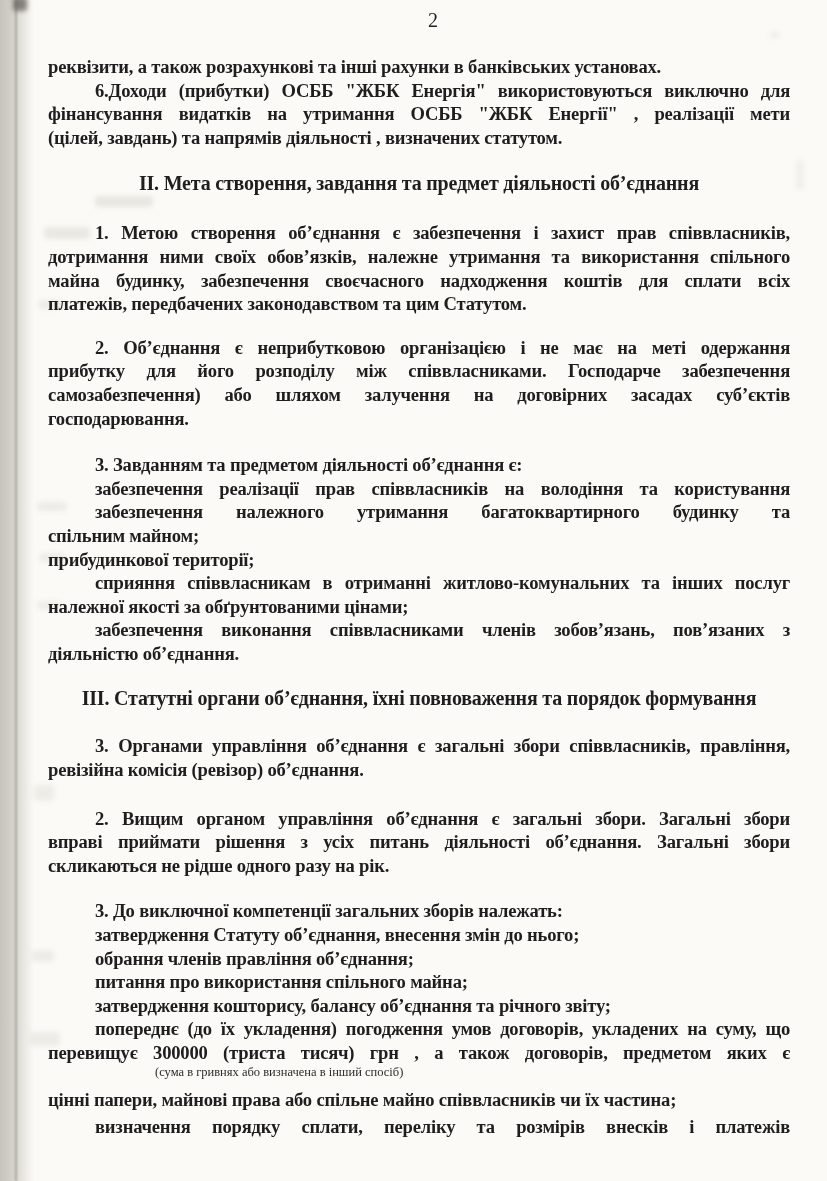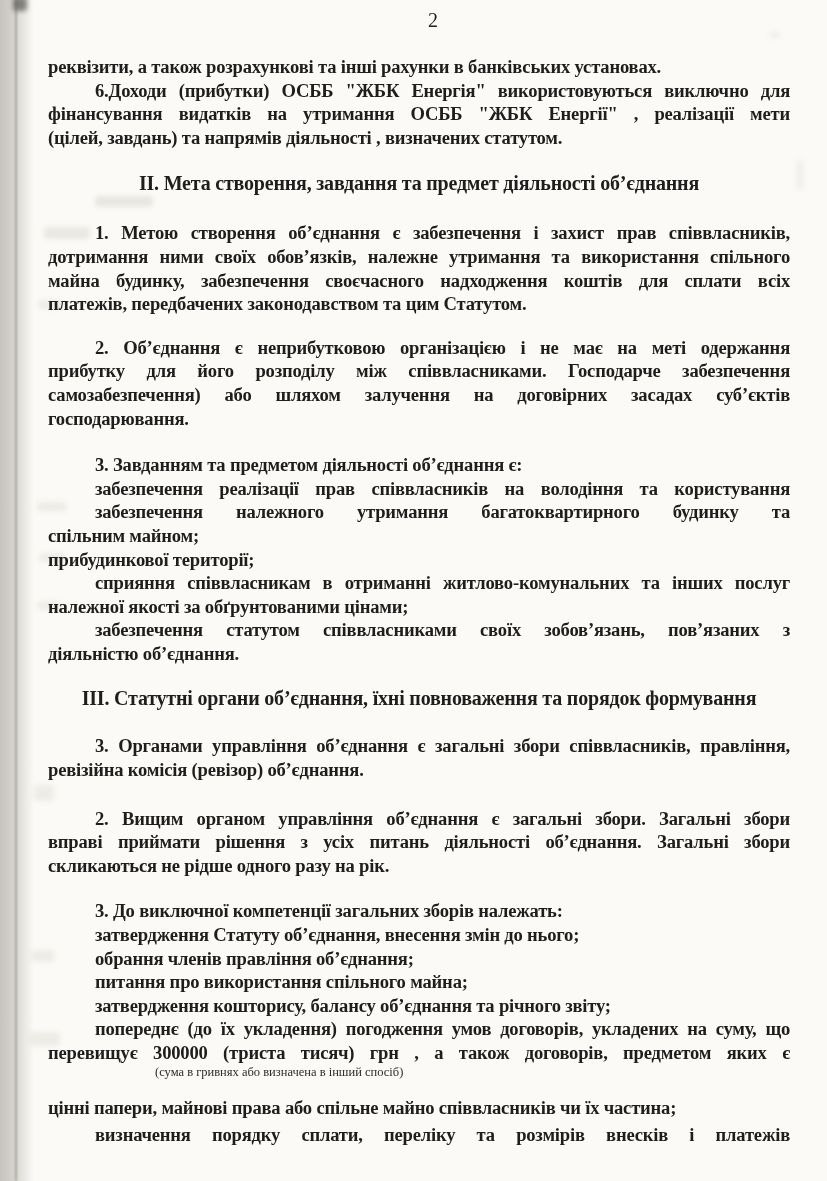--- a/index.html
+++ b/index.html
@@ -39,21 +39,21 @@
     font-weight:bold;
   }
   .line.indent{text-indent:47px;}
   .line.justify{text-align:justify;text-align-last:justify;}
   .heading{
     font-weight:bold;font-size:20px;line-height:26px;text-align:center;
     white-space:nowrap;letter-spacing:-0.2px;
   }
   .note{
     font-size:12.5px;line-height:15px;padding-left:107px;color:#2c2c2c;
-    margin-bottom:16px;letter-spacing:0;
+    margin-bottom:8px;letter-spacing:0;
   }
   .spacer{width:100%;}
 </style>
 </head>
 <body>
 
 <div class="edge-shade"></div>
 <div class="edge-line"></div>
 <div class="corner-smudge"></div>
 <div class="artifact" style="left:95px;top:196px;width:58px;height:11px;opacity:.20"></div>
@@ -89,21 +89,21 @@
       <div class="line justify">самозабезпечення) або шляхом залучення на договірних засадах суб’єктів</div>
       <div class="line">господарювання.</div>
       <div class="spacer" style="height: 23px;"></div>
       <div class="line indent">3. Завданням та предметом діяльності об’єднання є:</div>
       <div class="line indent justify">забезпечення реалізації прав співвласників на володіння та користування</div>
       <div class="line indent justify">забезпечення належного утримання багатоквартирного будинку та</div>
       <div class="line">спільним майном;</div>
       <div class="line">прибудинкової території;</div>
       <div class="line indent justify">сприяння співвласникам в отриманні житлово-комунальних та інших послуг</div>
       <div class="line">належної якості за обґрунтованими цінами;</div>
-      <div class="line indent justify">забезпечення статутом співвласниками своїх зобов’язань, пов’язаних з</div>
+      <div class="line indent justify">забезпечення виконання співвласниками членів зобов’язань, пов’язаних з</div>
       <div class="line">діяльністю об’єднання.</div>
       <div class="spacer" style="height: 20px;"></div>
       <div class="heading">ІІІ. Статутні органи об’єднання, їхні повноваження та порядок формування</div>
       <div class="spacer" style="height: 23px;"></div>
       <div class="line indent justify">3. Органами управління об’єднання є загальні збори співвласників, правління,</div>
       <div class="line">ревізійна комісія (ревізор) об’єднання.</div>
       <div class="spacer" style="height: 25px;"></div>
       <div class="line indent justify">2. Вищим органом управління об’єднання є загальні збори. Загальні збори</div>
       <div class="line justify">вправі приймати рішення з усіх питань діяльності об’єднання. Загальні збори</div>
       <div class="line">скликаються не рідше одного разу на рік.</div>

